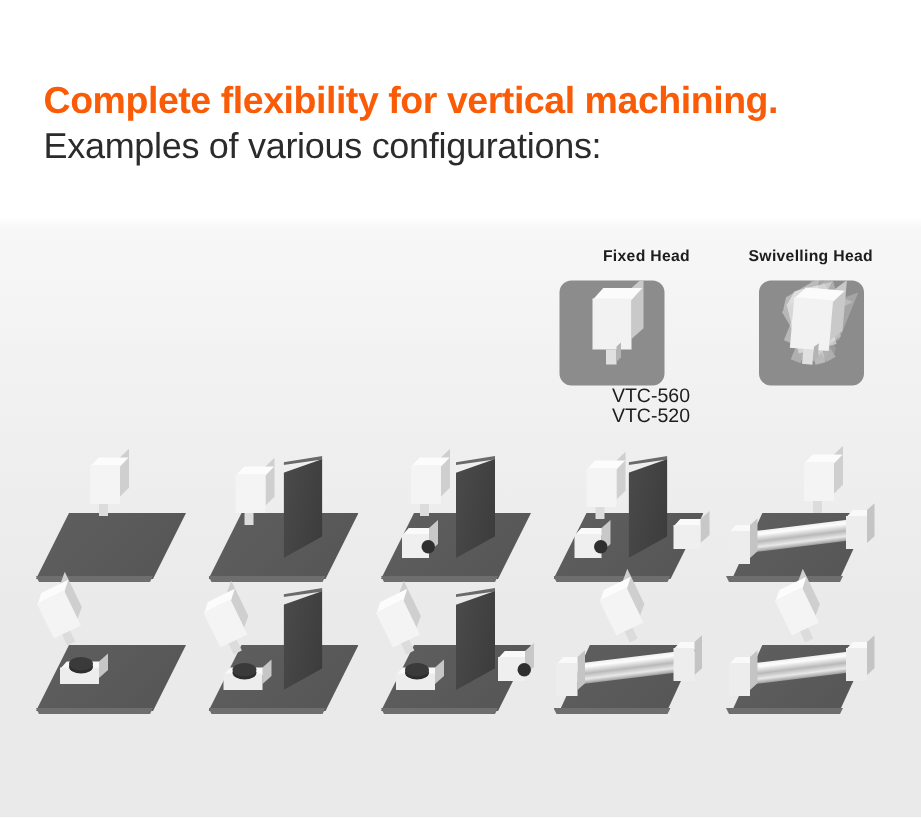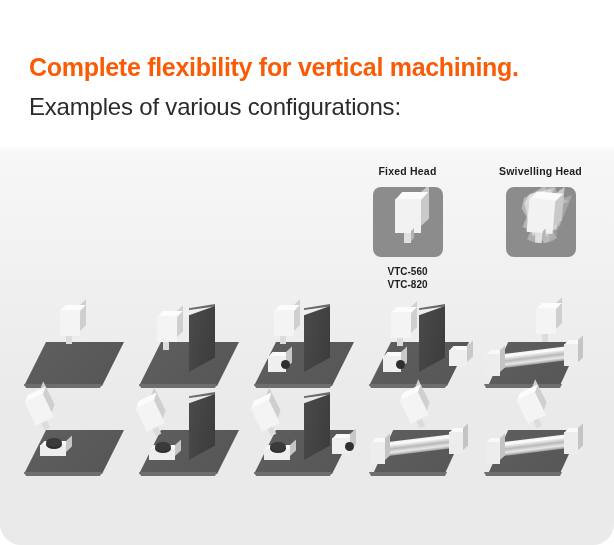--- a/index.html
+++ b/index.html
@@ -6,46 +6,45 @@
   body{
     width:614px;height:545px;
     background:#ffffff;
     font-family:"Liberation Sans", sans-serif;
     overflow:hidden;
     position:relative;
   }
   .slide{
     position:absolute;inset:0;
     background:linear-gradient(180deg,#ffffff 0%,#ffffff 26.5%,#f7f7f7 28%,#efefef 55%,#eaeaea 75%,#eaeaea 100%);
-    border-radius:21px;
   }
   .headline{
     position:absolute;left:29px;top:53px;
     font-size:25px;font-weight:bold;letter-spacing:-0.3px;
     color:#f95b07;white-space:nowrap;
   }
   .subhead{
-    position:absolute;left:29px;top:93px;
+    position:absolute;left:29px;top:84px;
     font-size:24px;font-weight:normal;letter-spacing:-0.2px;
     color:#2b2b2b;white-space:nowrap;
   }
 
   
   .headtypes{position:absolute;left:355px;top:165px;width:230px;height:140px;}
   .headtype{position:absolute;top:0;width:105px;text-align:center;}
-  .headtype.fixed{left:0;}
+  .headtype.fixed{left:0;text-align:right;}
   .headtype.swivel{left:133px;}
   .headtype .ht-label{
     font-size:10.5px;font-weight:bold;color:#1d1d1d;letter-spacing:.2px;
   }
   .ht-tile{
     margin:10px auto 0;width:70px;height:70px;border-radius:8px;
     background:#8c8c8c;position:relative;overflow:hidden;
   }
-  .ht-models{margin-top:8px;font-size:10px;font-weight:bold;color:#1d1d1d;line-height:13px;}
+  .ht-models{font-size:13px;font-weight:normal;color:#1d1d1d;line-height:13px;}
 
   
   .tile-head{position:absolute;left:50%;top:12px;transform:translateX(-50%);}
   .hb-front{width:26px;height:34px;background:#f2f2f2;position:relative;z-index:3;}
   .hb-top{position:absolute;left:0;top:-7px;width:26px;height:8px;
           background:#fbfbfb;transform:skewX(-42deg);transform-origin:bottom left;z-index:2;}
   .hb-side{position:absolute;left:26px;top:-7px;width:8px;height:34px;
            background:#c9c9c9;transform:skewY(-42deg);transform-origin:top left;z-index:1;}
   .hb-nose{position:absolute;left:9px;top:34px;width:7px;height:10px;background:#e0e0e0;z-index:4;}
   .hb-nose:after{content:"";position:absolute;left:7px;top:-2px;width:3px;height:10px;
@@ -141,21 +140,21 @@
       <div class="ht-tile">
         <div class="tile-head">
           <div class="hb-top"></div>
           <div class="hb-side"></div>
           <div class="hb-front"></div>
           <div class="hb-nose"></div>
         </div>
       </div>
       <div class="ht-models">
         <div>VTC-560</div>
-        <div>VTC-820</div>
+        <div>VTC-520</div>
       </div>
     </div>
 
     <div class="headtype swivel">
       <div class="ht-label">Swivelling Head</div>
       <div class="ht-tile">
         <div class="tile-head" style="opacity:.42;transform:translateX(-50%) rotate(-30deg);">
             <div class="hb-top"></div>
             <div class="hb-side"></div>
             <div class="hb-front"></div>

